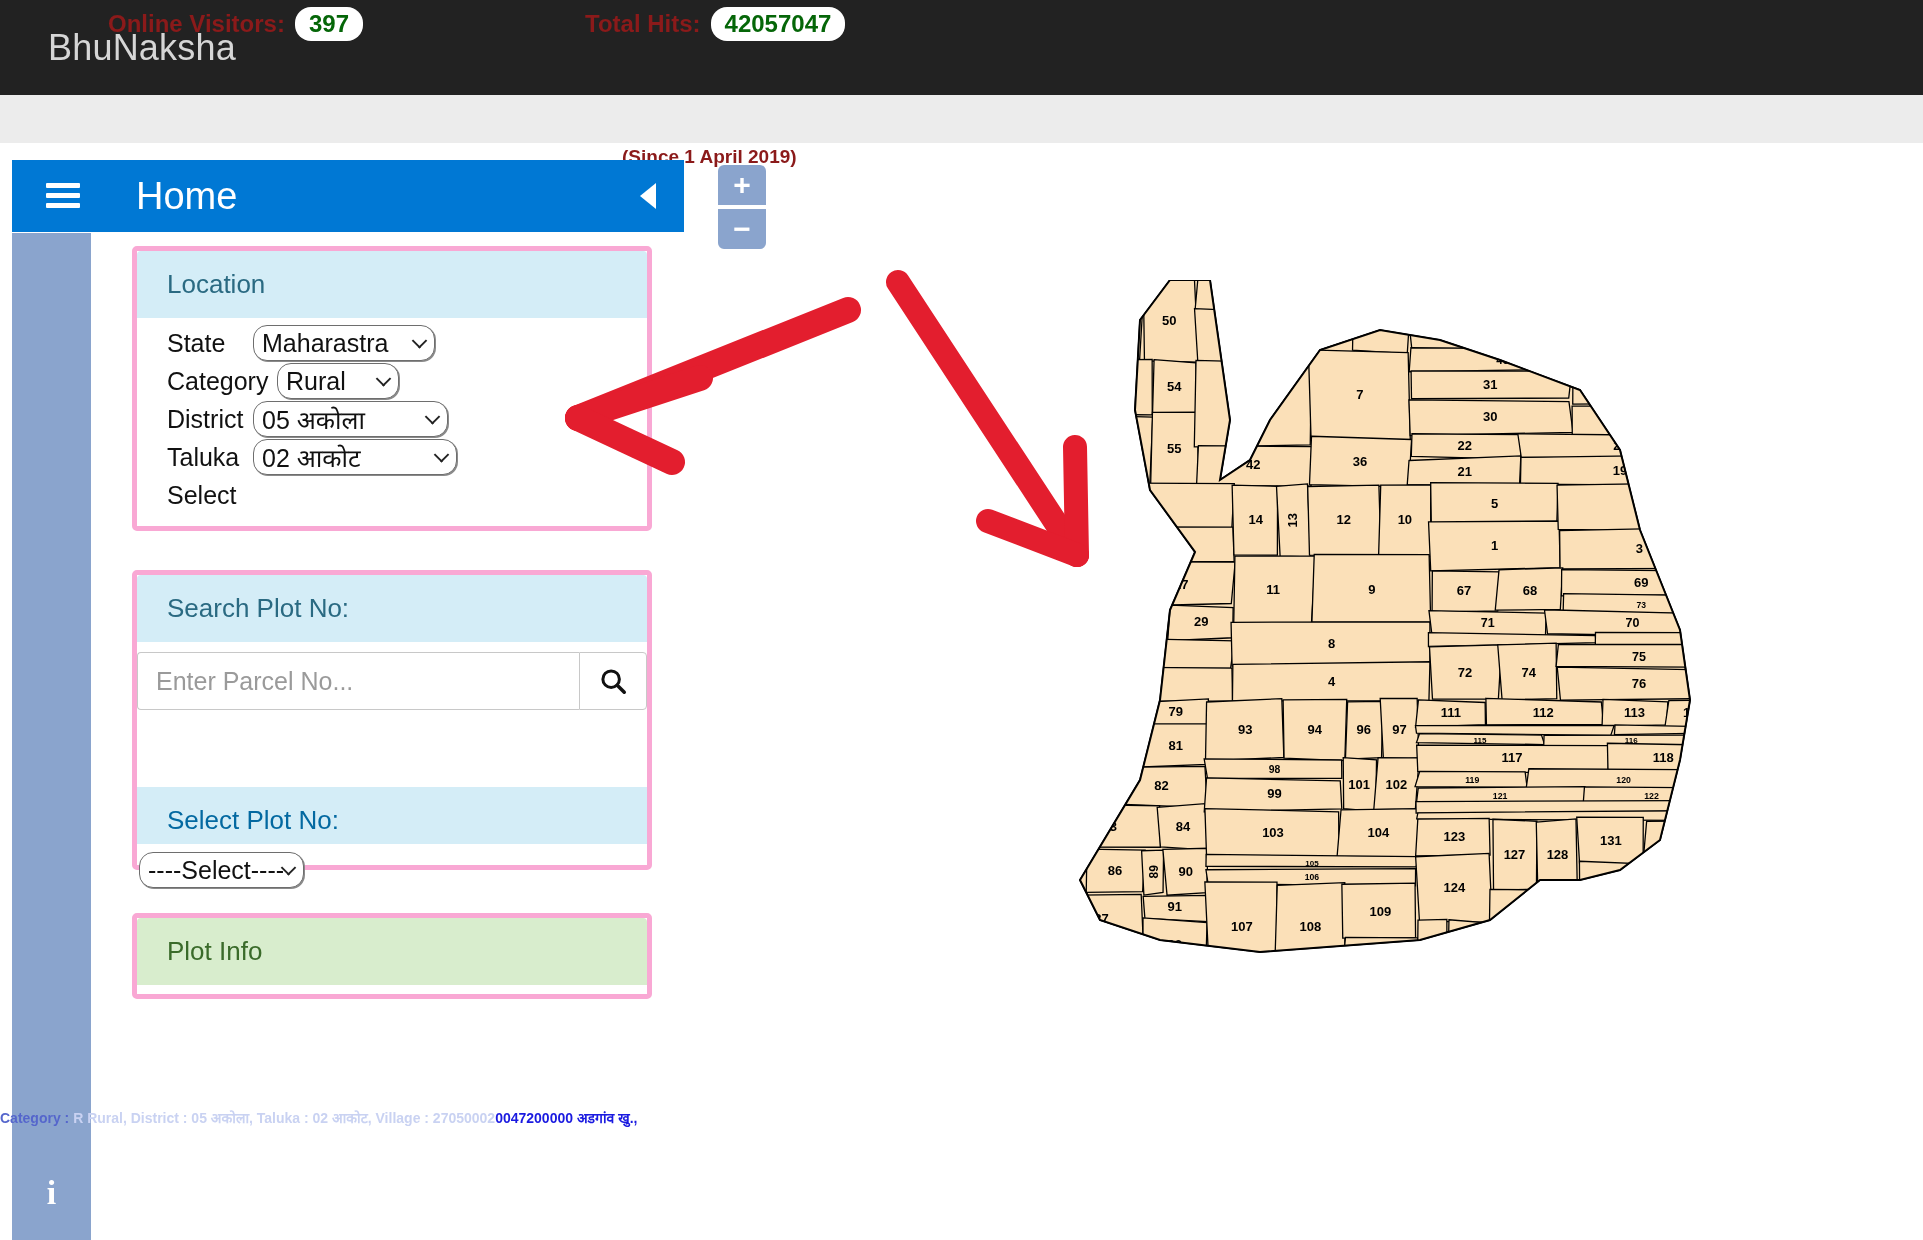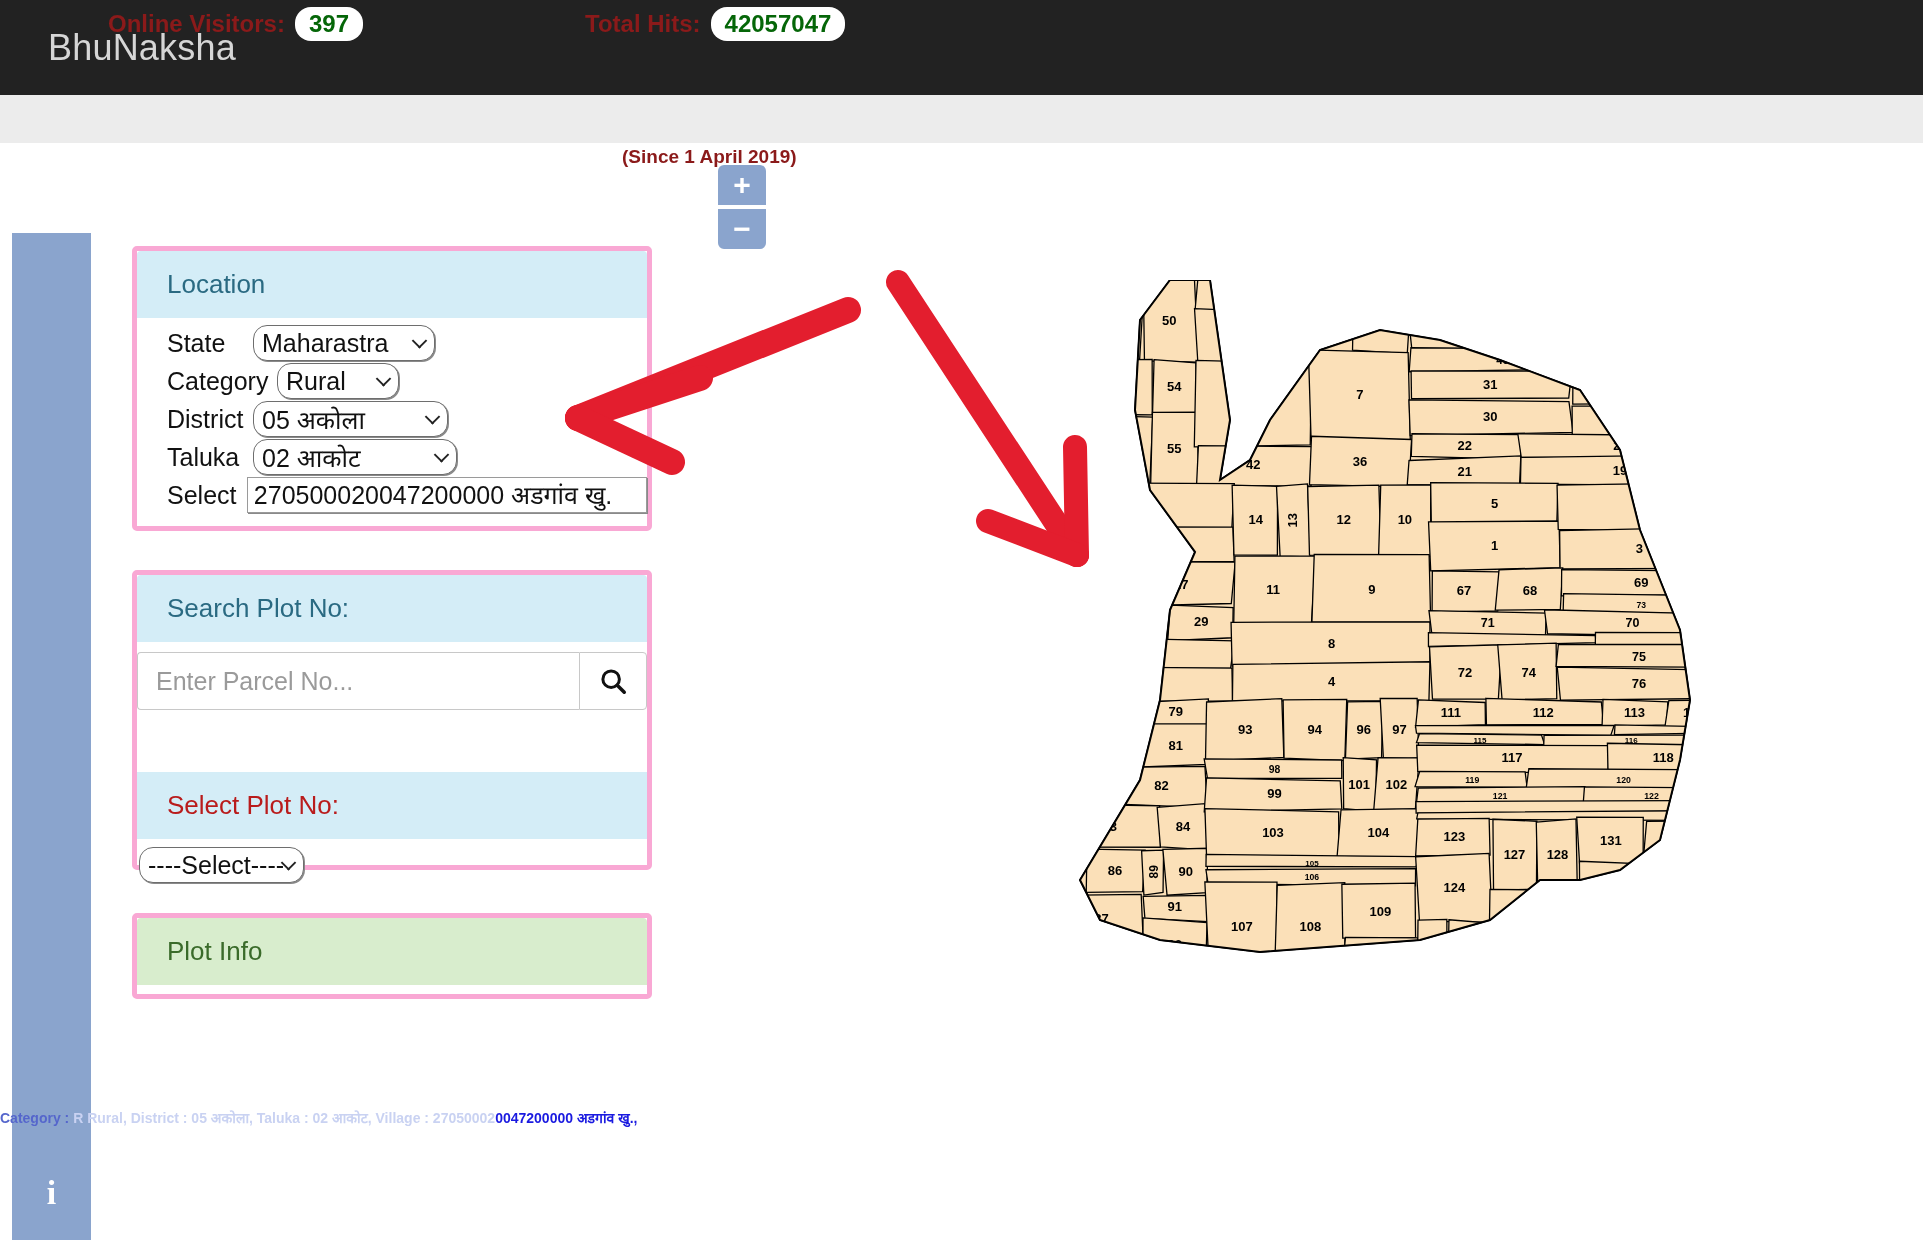--- a/index.html
+++ b/index.html
@@ -126,21 +126,21 @@
     background:#fff; border-radius:4px 0 0 4px; min-width:0;
   }
   .search-input::placeholder { color:#9a9a9a; }
   .search-btn {
     width:68px; border:1px solid #c8c8c8; background:#fff; cursor:pointer;
     display:flex; align-items:center; justify-content:center; border-radius:0 4px 4px 0;
   }
   .spacer-blank { height:62px; background:#fff; }
 
   .select-plot-head {
-    background:#d4edf7; padding:18px 0 18px 30px; color:#b91c1c; font-size:26px;
+    background:#d4edf7; padding:18px 0 8px 30px; color:#0369a1; font-size:26px;margin-top:15px;
   }
   #sel-plot {
     margin:8px 0 0 2px; width:165px;
   }
 
   
   .footer-text {
     position:absolute; left:0; top:1108px; width:1000px;
     font-size:14px; font-weight:bold; white-space:nowrap;
     color:#5566cc;
@@ -178,20 +178,29 @@
   <div class="stat" id="stat-visitors">
     <span class="stat-label">Online Visitors:</span>
     <span class="stat-pill">397</span>
   </div>
   <div class="stat" id="stat-hits">
     <span class="stat-label">Total Hits:</span>
     <span class="stat-pill">42057047</span>
   </div>
   <div class="since-note">(Since 1 April 2019)</div>
 
+  <div class="panel-header">
+    <div class="hamburger">
+        <i></i>
+        <i></i>
+        <i></i>
+      </div>
+    <div class="panel-title">Home</div>
+    <div class="collapse-caret"></div>
+  </div>
 
   <div class="rail">
     <div class="info-icon">i</div>
   </div>
 
   <div class="card" id="card-location">
     <div class="card-head">Location</div>
     <div class="form">
 
       <div class="form-row">
@@ -221,21 +230,20 @@
       <div class="form-row">
         <span class="lbl">Taluka</span>
         <span class="sel" id="sel-taluka">
           <span>02 आकोट</span>
           <span class="chev"></span>
         </span>
       </div>
 
       <div class="form-row">
         <span class="lbl">Select</span>
-        <span class="village-field">270500020047200000 अडगांव खु.</span>
       </div>
 
     </div>
   </div>
 
   <div class="card" id="card-search">
     <div class="card-head">Search Plot No:</div>
     <div class="search-body">
       <div class="search-wrap">
         <input class="search-input" type="text" placeholder="Enter Parcel No..." style="">

